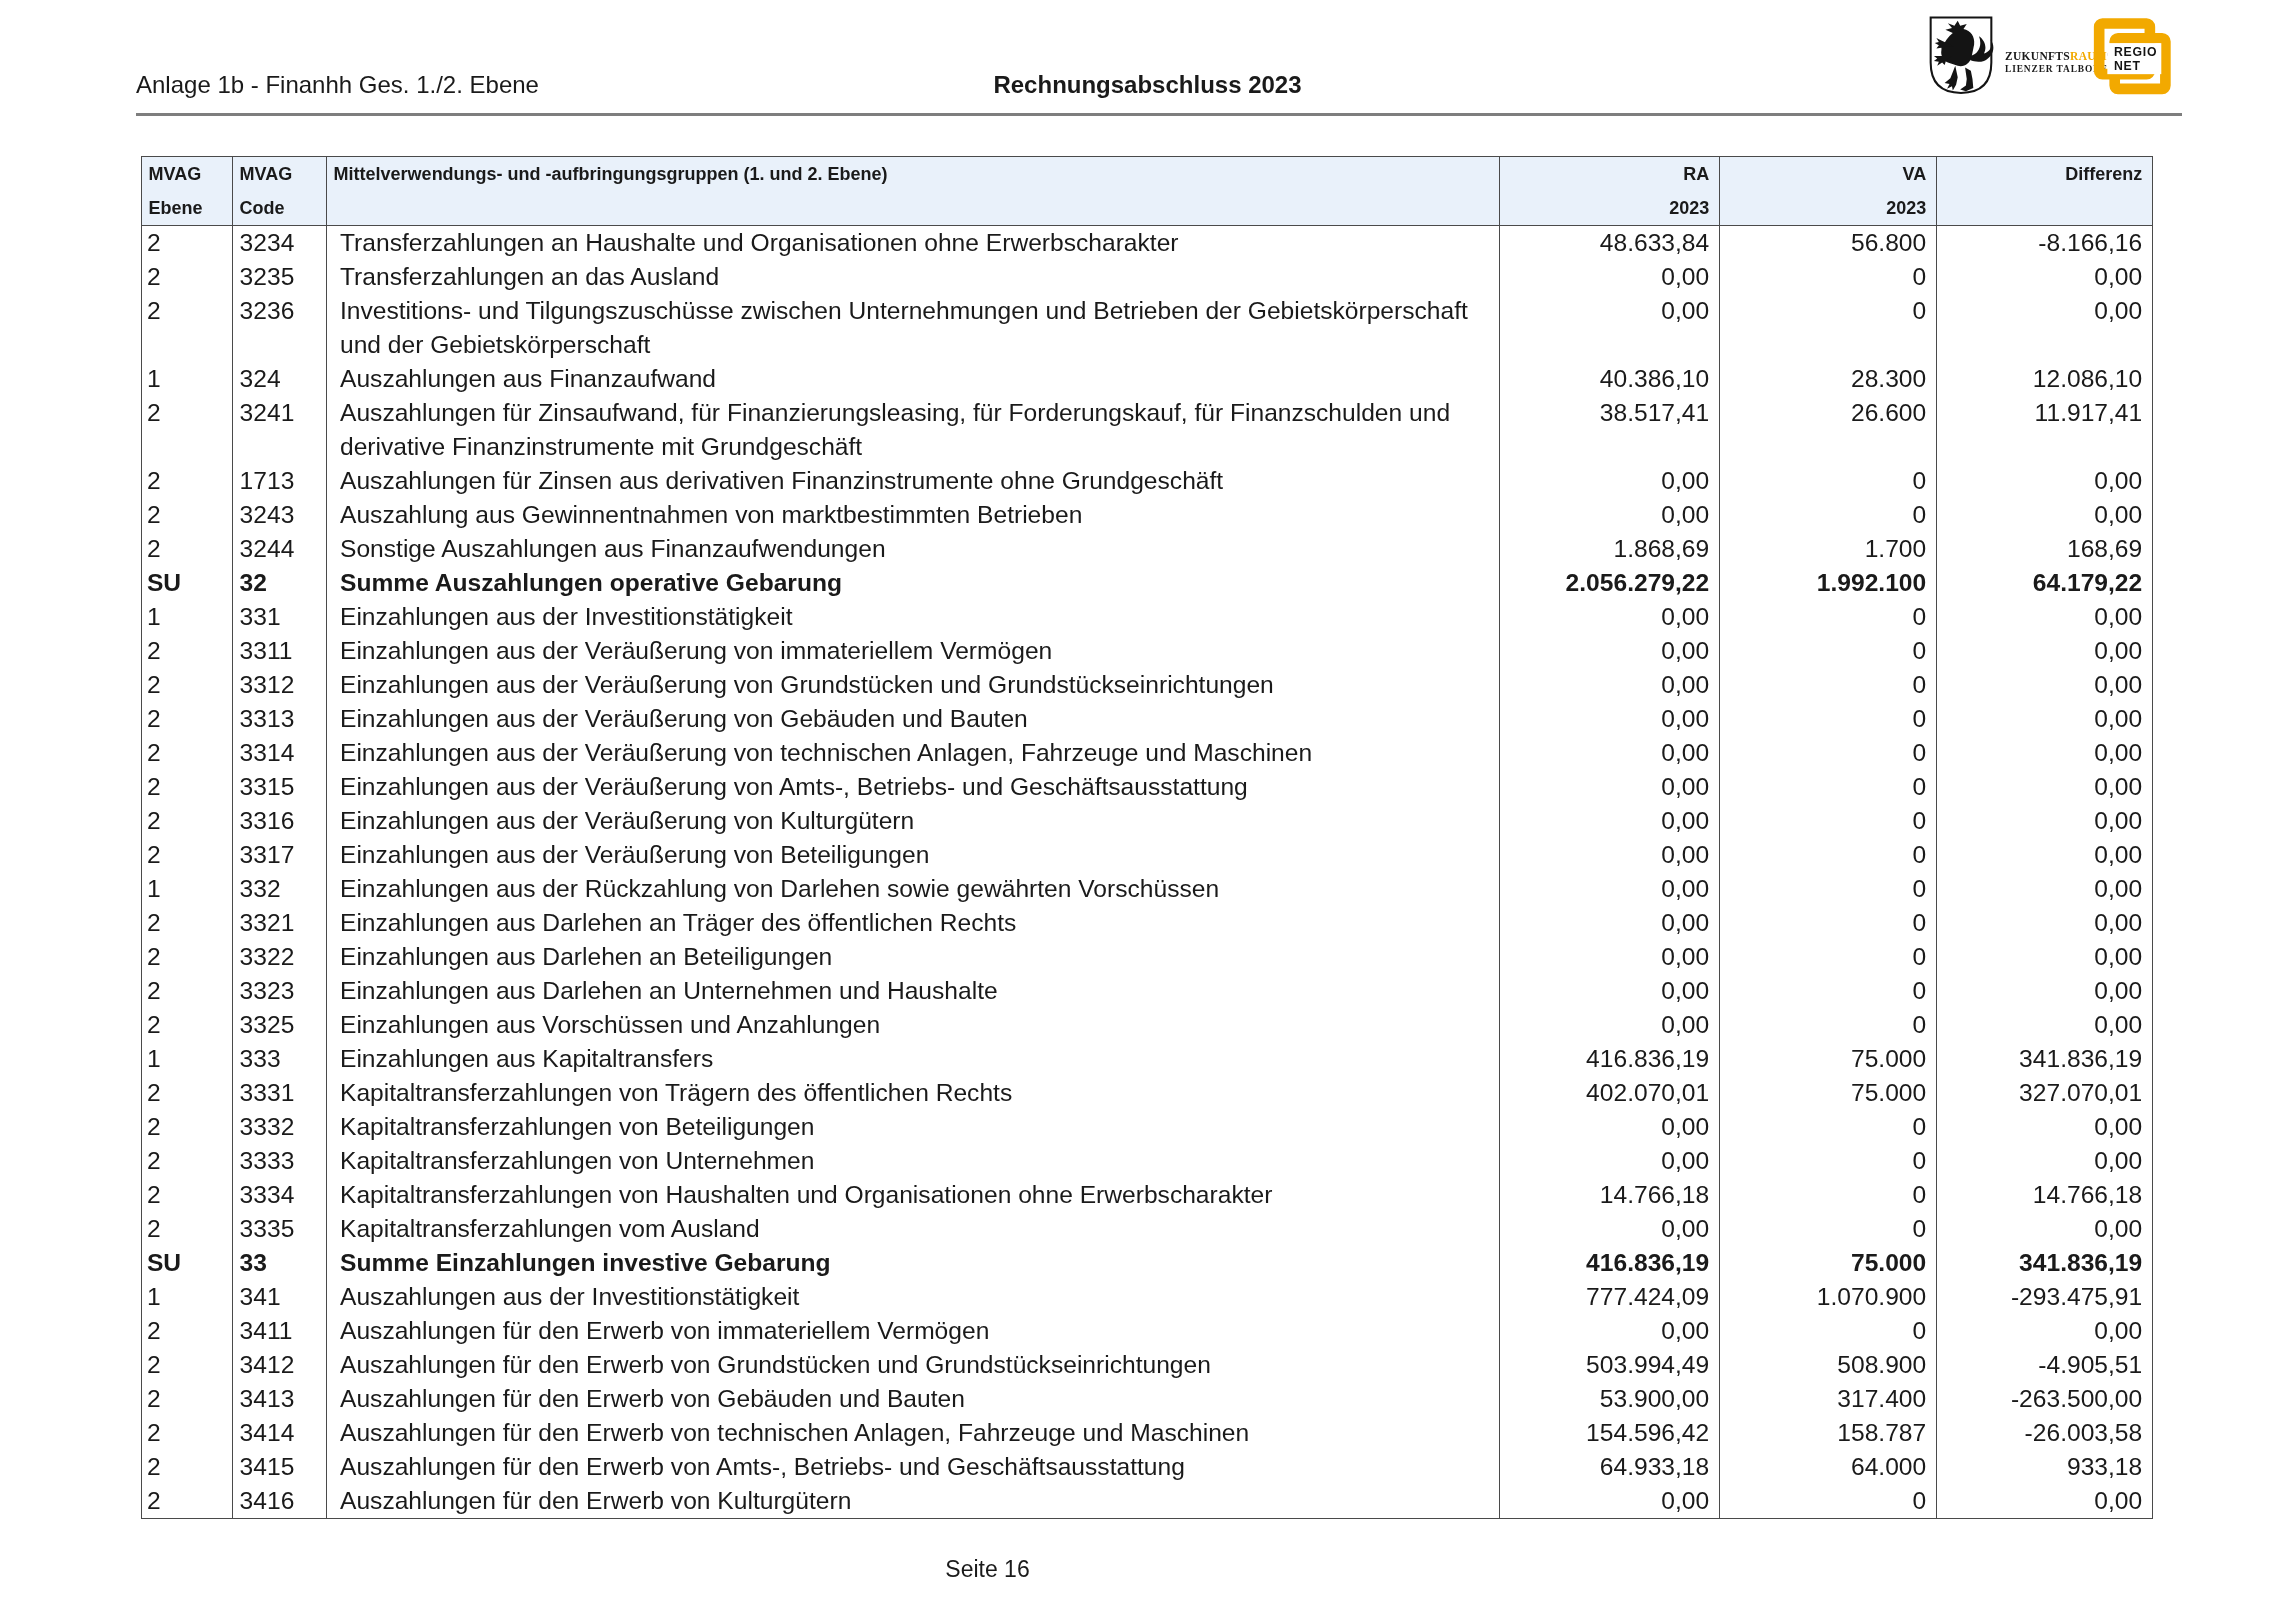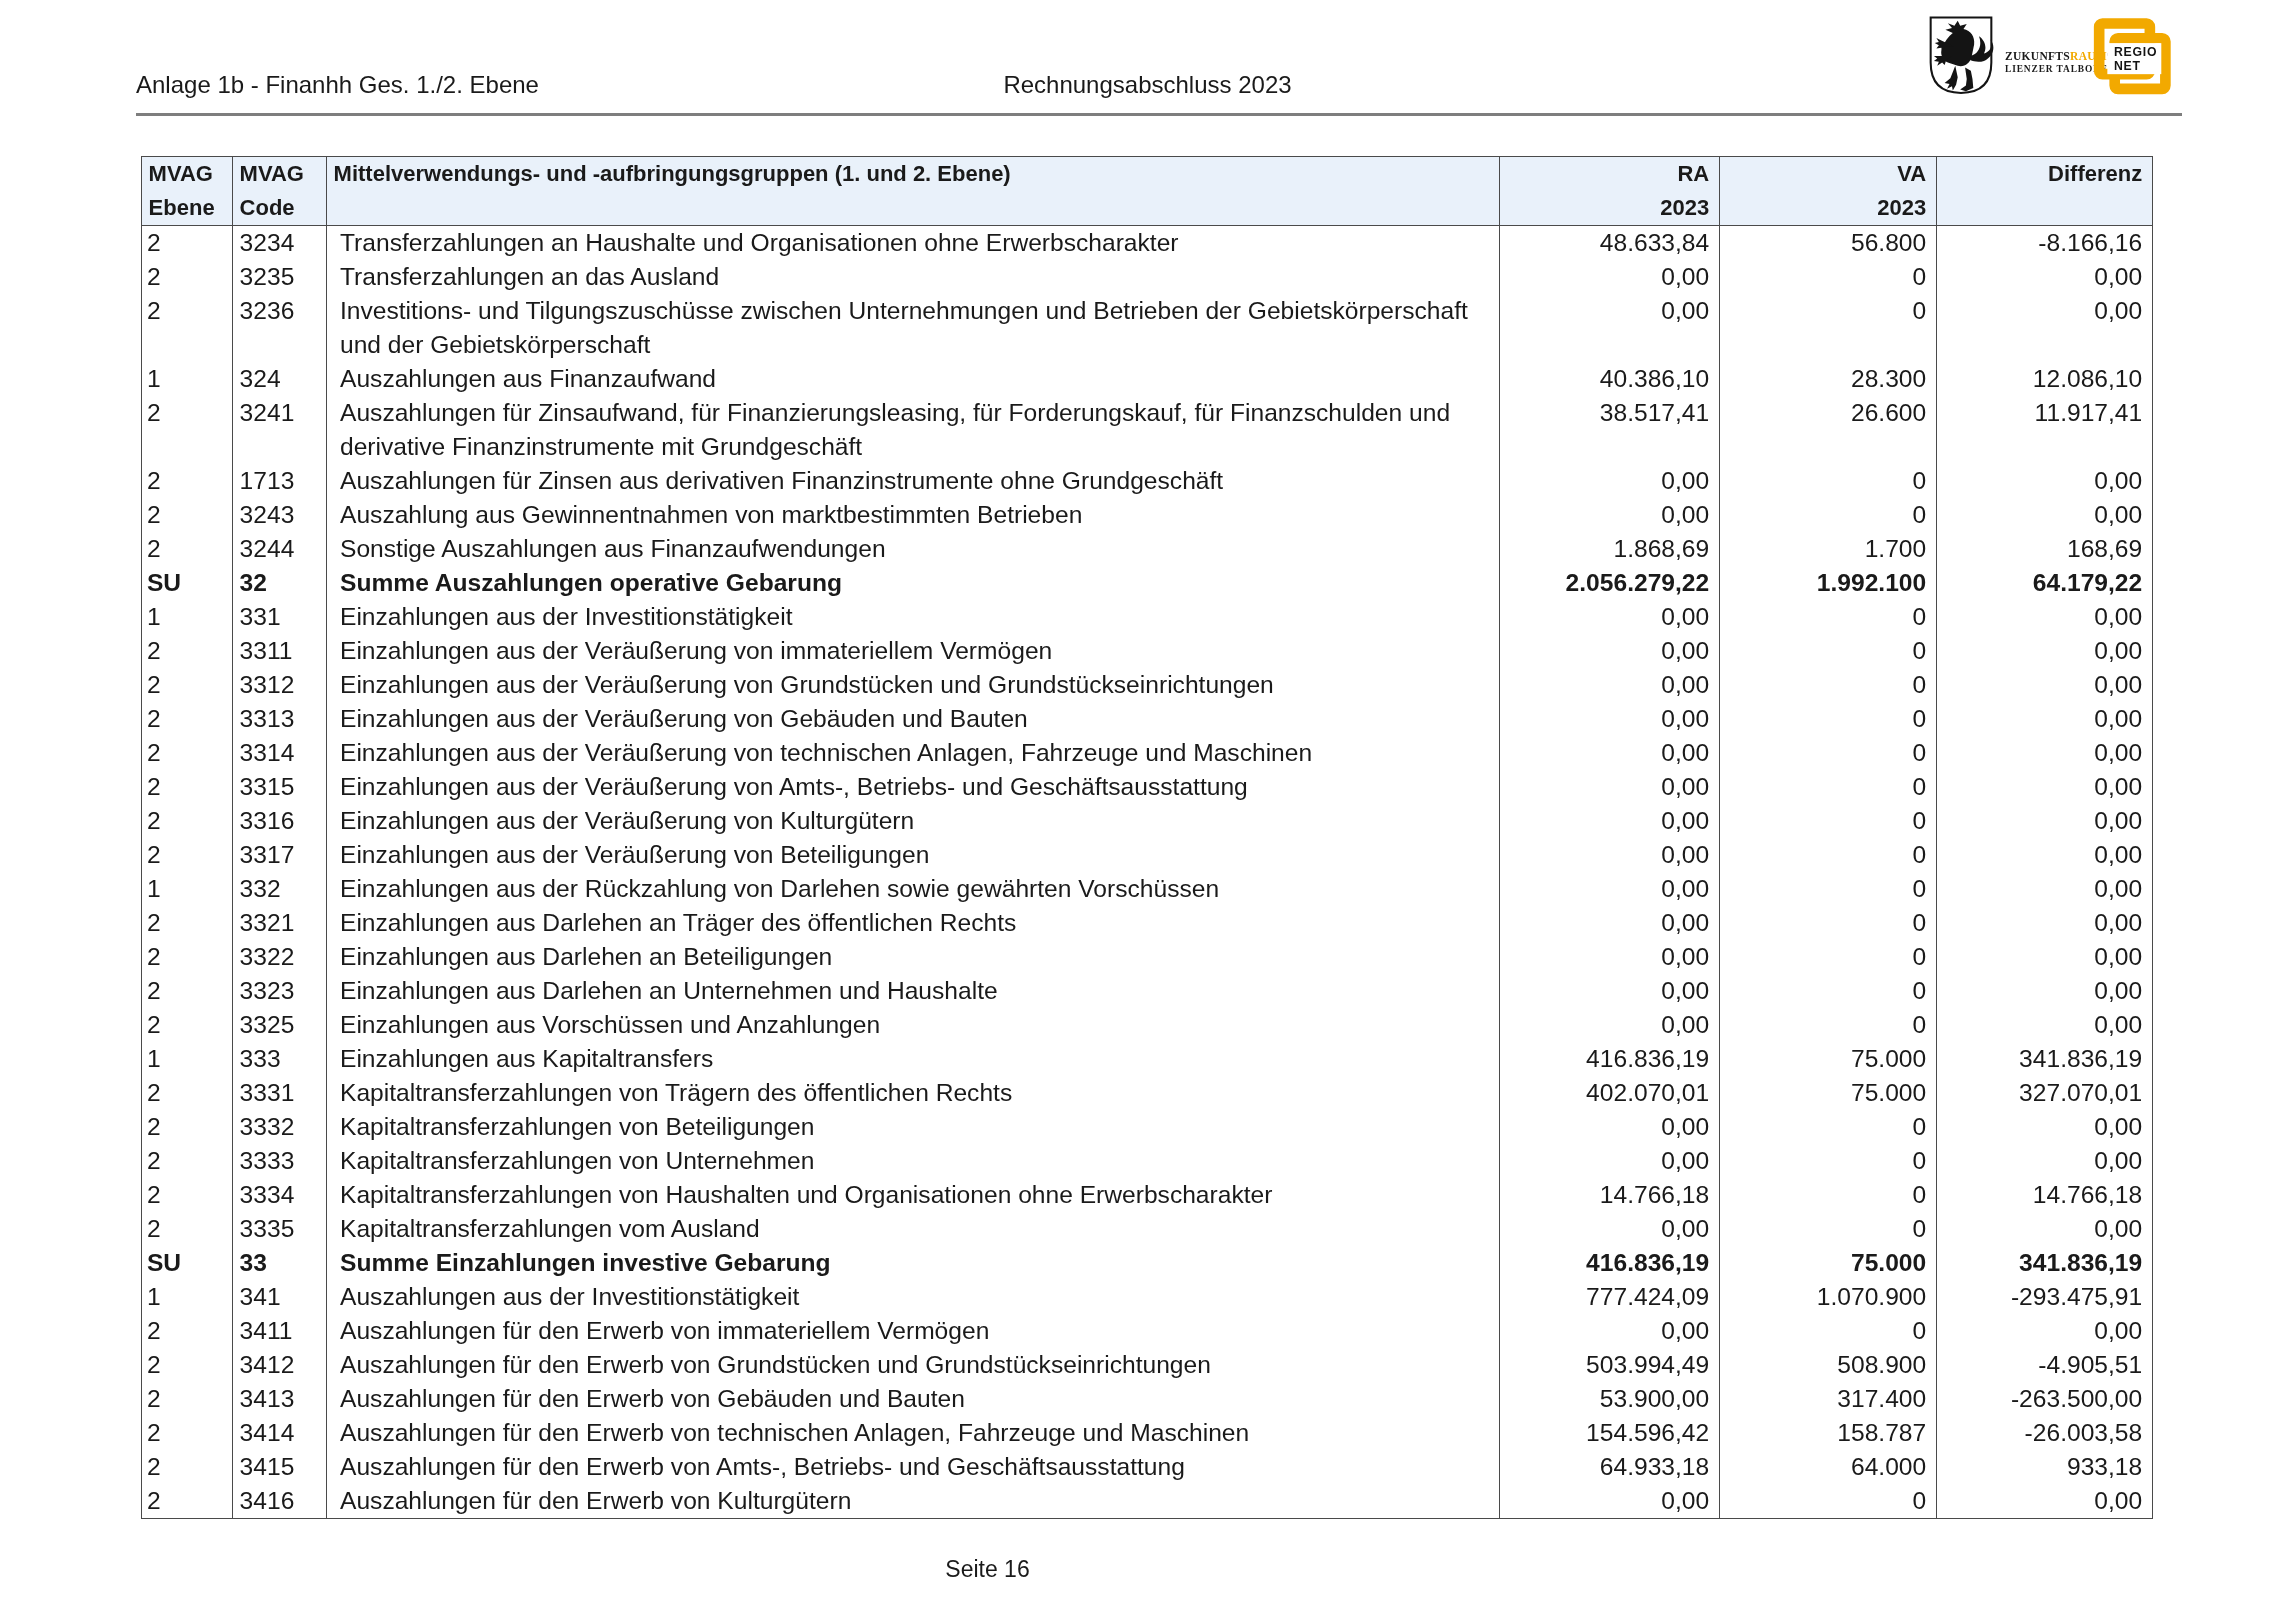--- a/index.html
+++ b/index.html
@@ -2,41 +2,41 @@
 <html style="--header-bg: #e9f1fa; --accent-orange: #f2a900;font-size:13px"><head>
 <meta charset="utf-8">
 <style>
   html,body{margin:0;padding:0;background:#ffffff;}
   .page{
     position:relative;width:2295px;height:1623px;background:#ffffff;
     font-family:"Liberation Sans","DejaVu Sans",sans-serif;color:#1a1a1a;overflow:hidden;
   }
   
   .hdr-left{position:absolute;left:136px;top:71px;font-size:24px;white-space:nowrap;}
-  .hdr-center{position:absolute;left:0;top:71px;width:2295px;text-align:center;font-size:24px;}
+  .hdr-center{position:absolute;left:0;top:71px;width:2295px;text-align:center;font-size:24px;font-weight:bold;}
   .hdr-rule{position:absolute;left:136px;top:113px;width:2046px;height:2.5px;background:#7e7e7e;}
   
   .crest{position:absolute;left:1928px;top:14.8px;}
   .zr-block{position:absolute;left:2005px;top:49px;font-family:"Liberation Serif","DejaVu Serif",serif;line-height:12.3px;}
   .zr-l1{font-size:11.5px;font-weight:bold;letter-spacing:0.3px;white-space:nowrap;}
   .zr-l2{font-size:9.4px;font-weight:bold;letter-spacing:0.9px;white-space:nowrap;}
   .zr-orange{color:var(--accent-orange,#f2a900);}
   .zr-reg{font-size:6.6px;vertical-align:3.3px;}
   .regionet{position:absolute;left:2091px;top:16.4px;}
   
   table.fin{
     position:absolute;left:141px;top:156px;width:2011px;
     border-collapse:collapse;table-layout:fixed;
     border:1.6px solid #4a4a4a;
   }
   table.fin th,table.fin td{border-left:1.6px solid #4a4a4a;vertical-align:top;overflow:hidden;}
   table.fin thead th{
     background:var(--header-bg,#e9f1fa);
     border-bottom:1.6px solid #4a4a4a;
-    font-size:22px;font-weight:bold;line-height:34px;height:67px;
+    font-size:18px;font-weight:bold;line-height:34px;height:67px;
     text-align:left;padding:0 9.8px 0 6.6px;
   }
   table.fin thead th span{display:block;}
   table.fin thead th.num{text-align:right;}
   table.fin td{font-size:24.6px;line-height:34px;padding:0 11.5px 0 6.6px;}
   table.fin td.ebene{padding-left:4.9px;}
   table.fin td.text{padding-left:13px;}
   table.fin td.num{text-align:right;padding-right:9.8px;}
   table.fin tr.bold td{font-weight:bold;}
   

